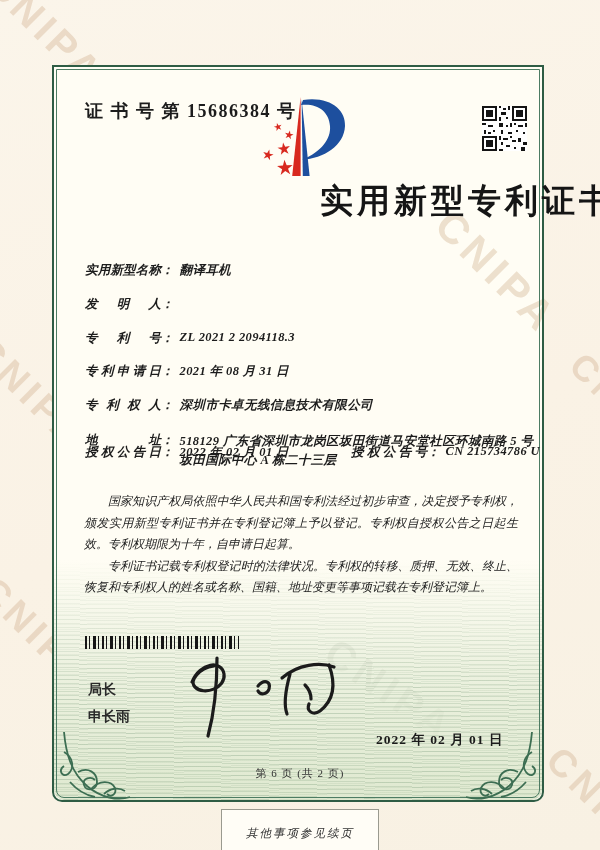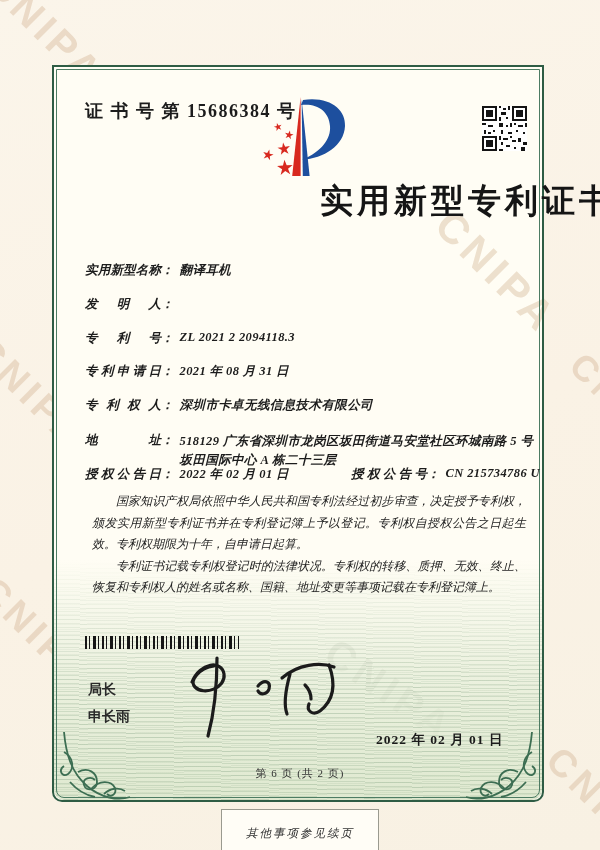--- a/index.html
+++ b/index.html
@@ -68,21 +68,21 @@
   }
   
   .row{position:absolute;left:85px;font-size:12.5px;font-weight:700;display:flex;white-space:nowrap;font-style:italic;}
   .f-label{display:inline-block;width:76px;text-align:justify;text-align-last:justify;}
   .f-colon{display:inline-block;margin-right:6px;}
   .f-value{letter-spacing:.4px;}
   .addr-value{white-space:normal;width:362px;line-height:19px;letter-spacing:.4px;}
   .pair2{margin-left:62px;display:flex;}
   
   .legal{
-    position:absolute;left:92px;top:491px;width:434px;
+    position:absolute;left:84px;top:491px;width:434px;
     font-size:12px;line-height:21.5px;font-style:italic;color:#222;
     text-align:justify;
   }
   .legal p{margin:0;text-indent:2em;}
   
   .barcode{
     position:absolute;left:85px;top:636px;width:154px;height:13px;
     background:repeating-linear-gradient(90deg,
       #161616 0 2px,transparent 2px 4px,
       #161616 4px 5px,transparent 5px 8px,
@@ -212,21 +212,21 @@
     <div class="row" style="top:397px;">
       <span class="f-label">专 利 权 人</span>
         <span class="f-colon">：</span>
       <span class="f-value">深圳市卡卓无线信息技术有限公司</span>
     </div>
     <div class="row" style="top:432px;">
       <span class="f-label">地 址</span>
         <span class="f-colon">：</span>
       <span class="f-value addr-value">518129 广东省深圳市龙岗区坂田街道马安堂社区环城南路 5 号坂田国际中心 A 栋二十三层</span>
     </div>
-    <div class="row" style="top:466px;justify-content:space-between;">
+    <div class="row" style="top:444px;justify-content:space-between;">
       <span class="f-label">授权公告日</span>
         <span class="f-colon">：</span>
       <span class="f-value">2022 年 02 月 01 日</span>
       <span class="pair2">
         <span class="f-label">授权公告号</span>
           <span class="f-colon">：</span>
         <span class="f-value">CN 215734786 U</span>
       </span>
     </div>
 

